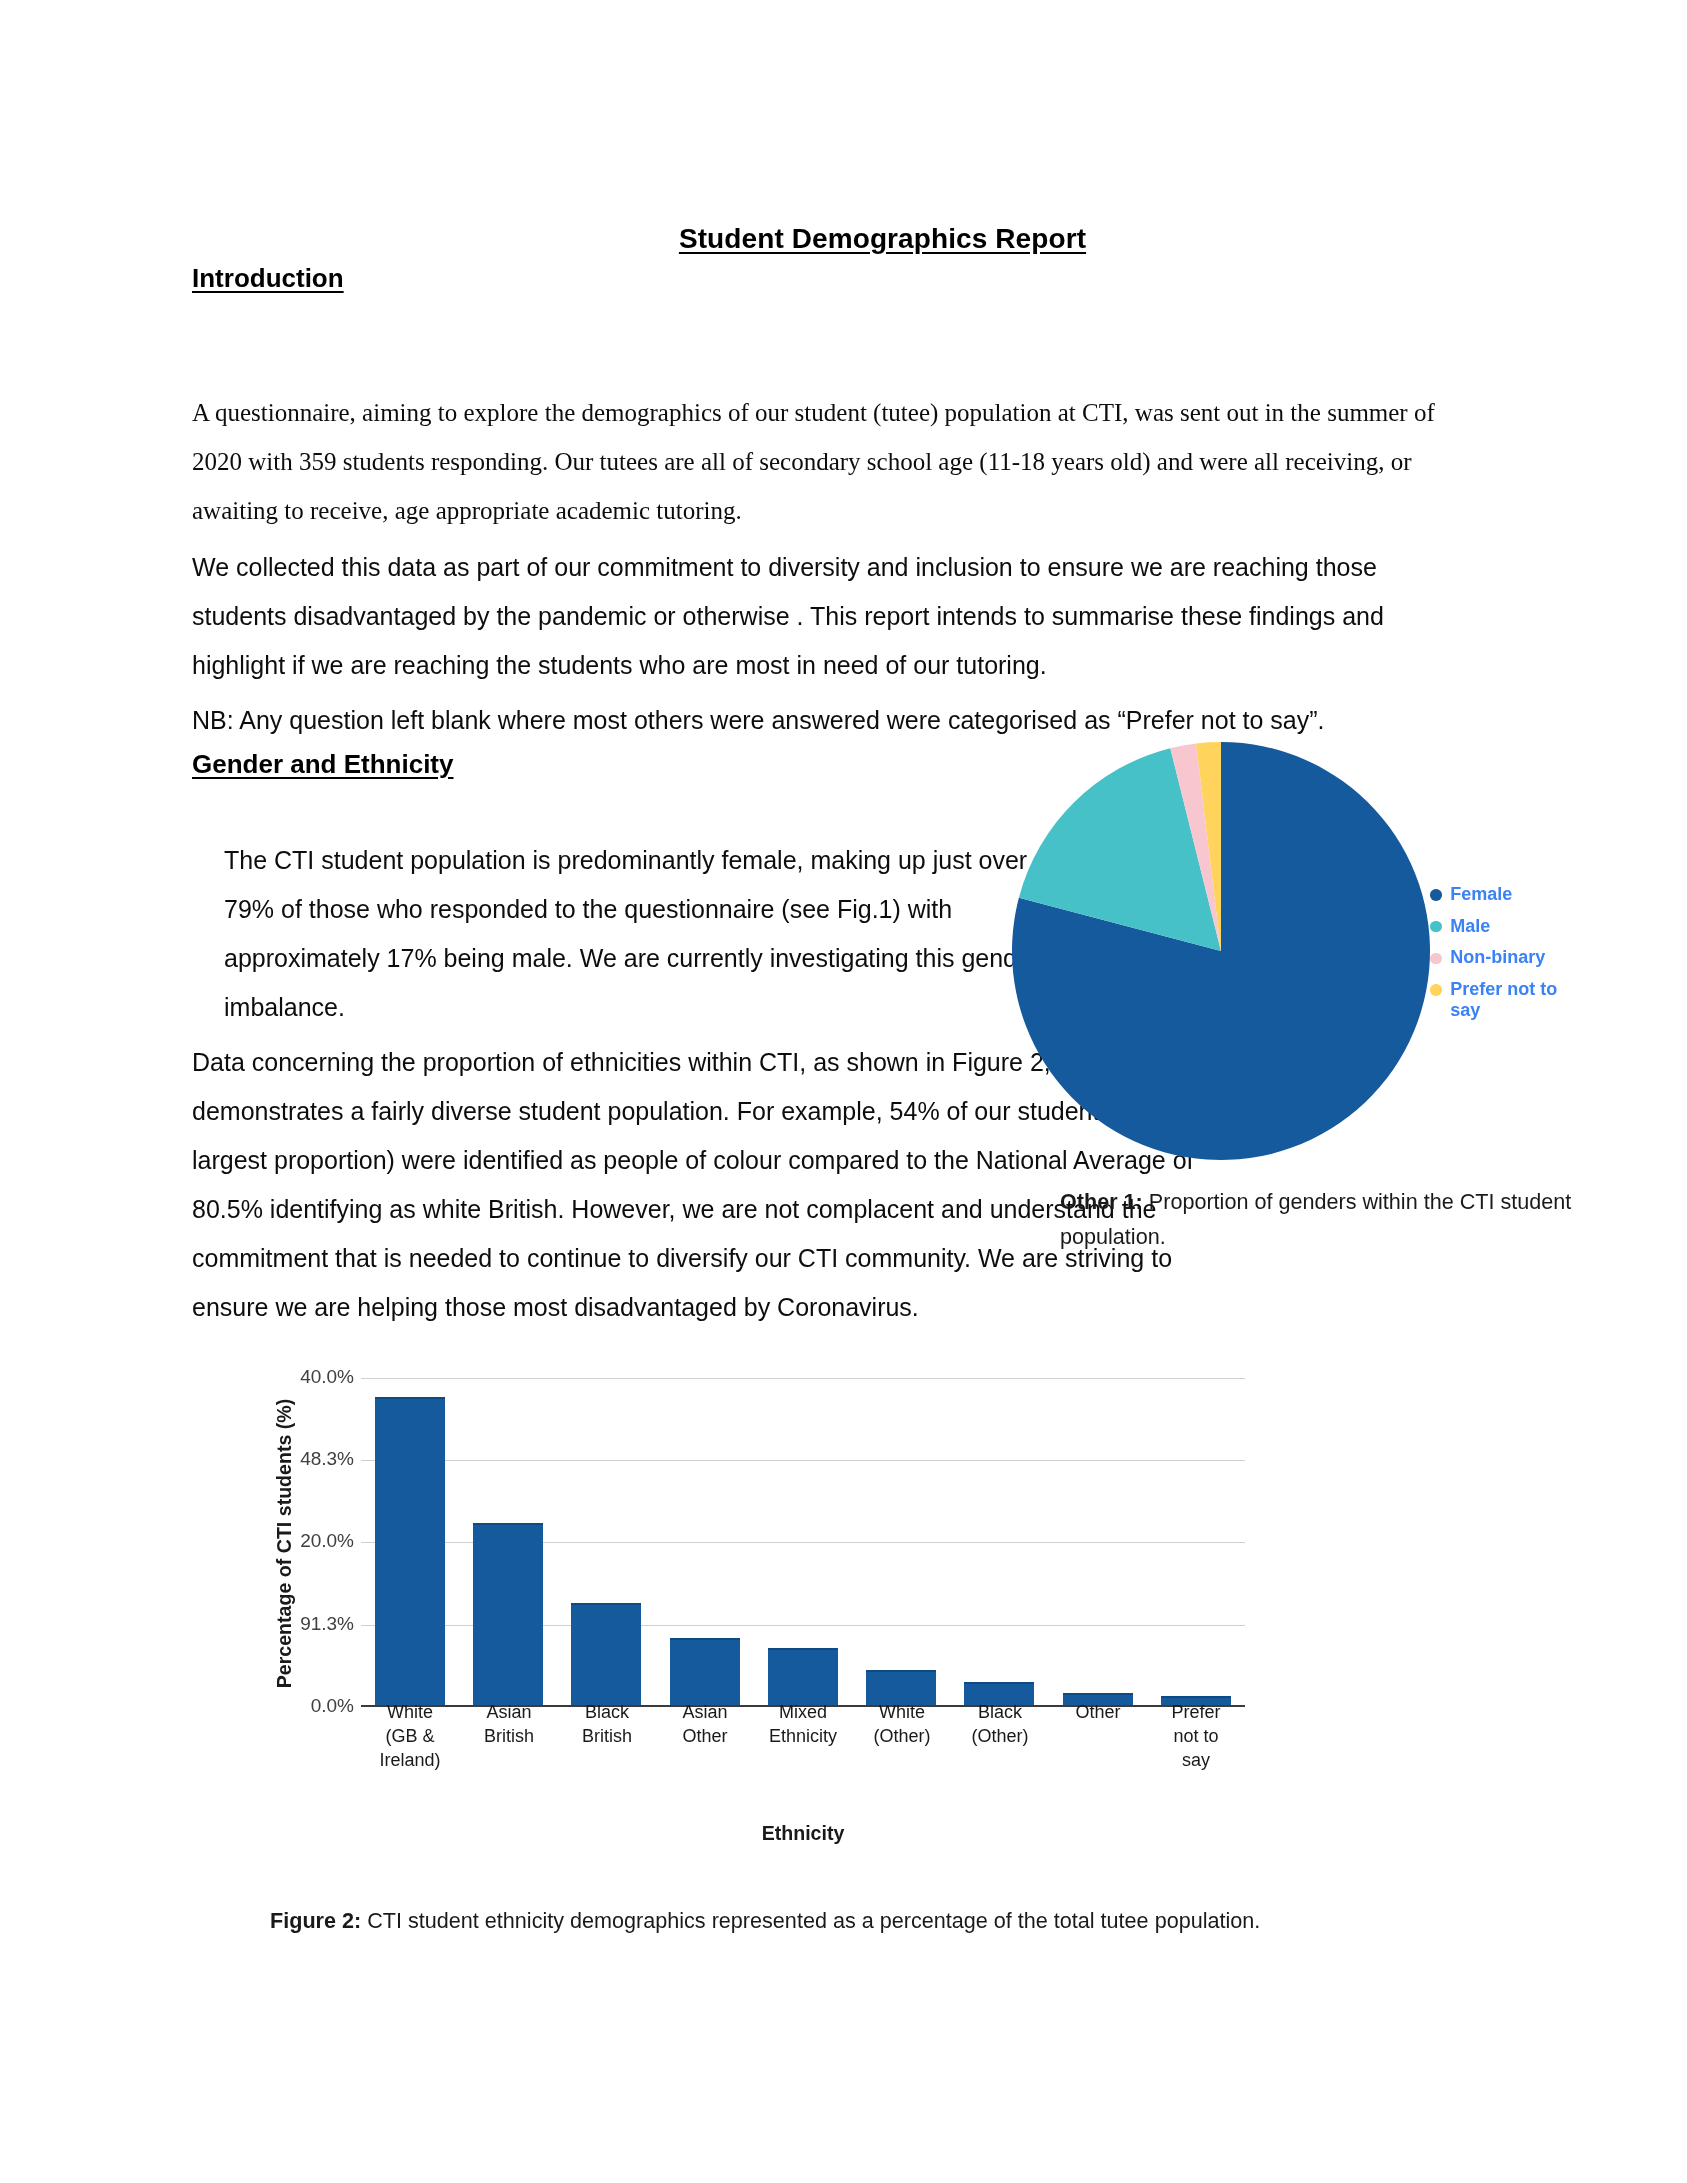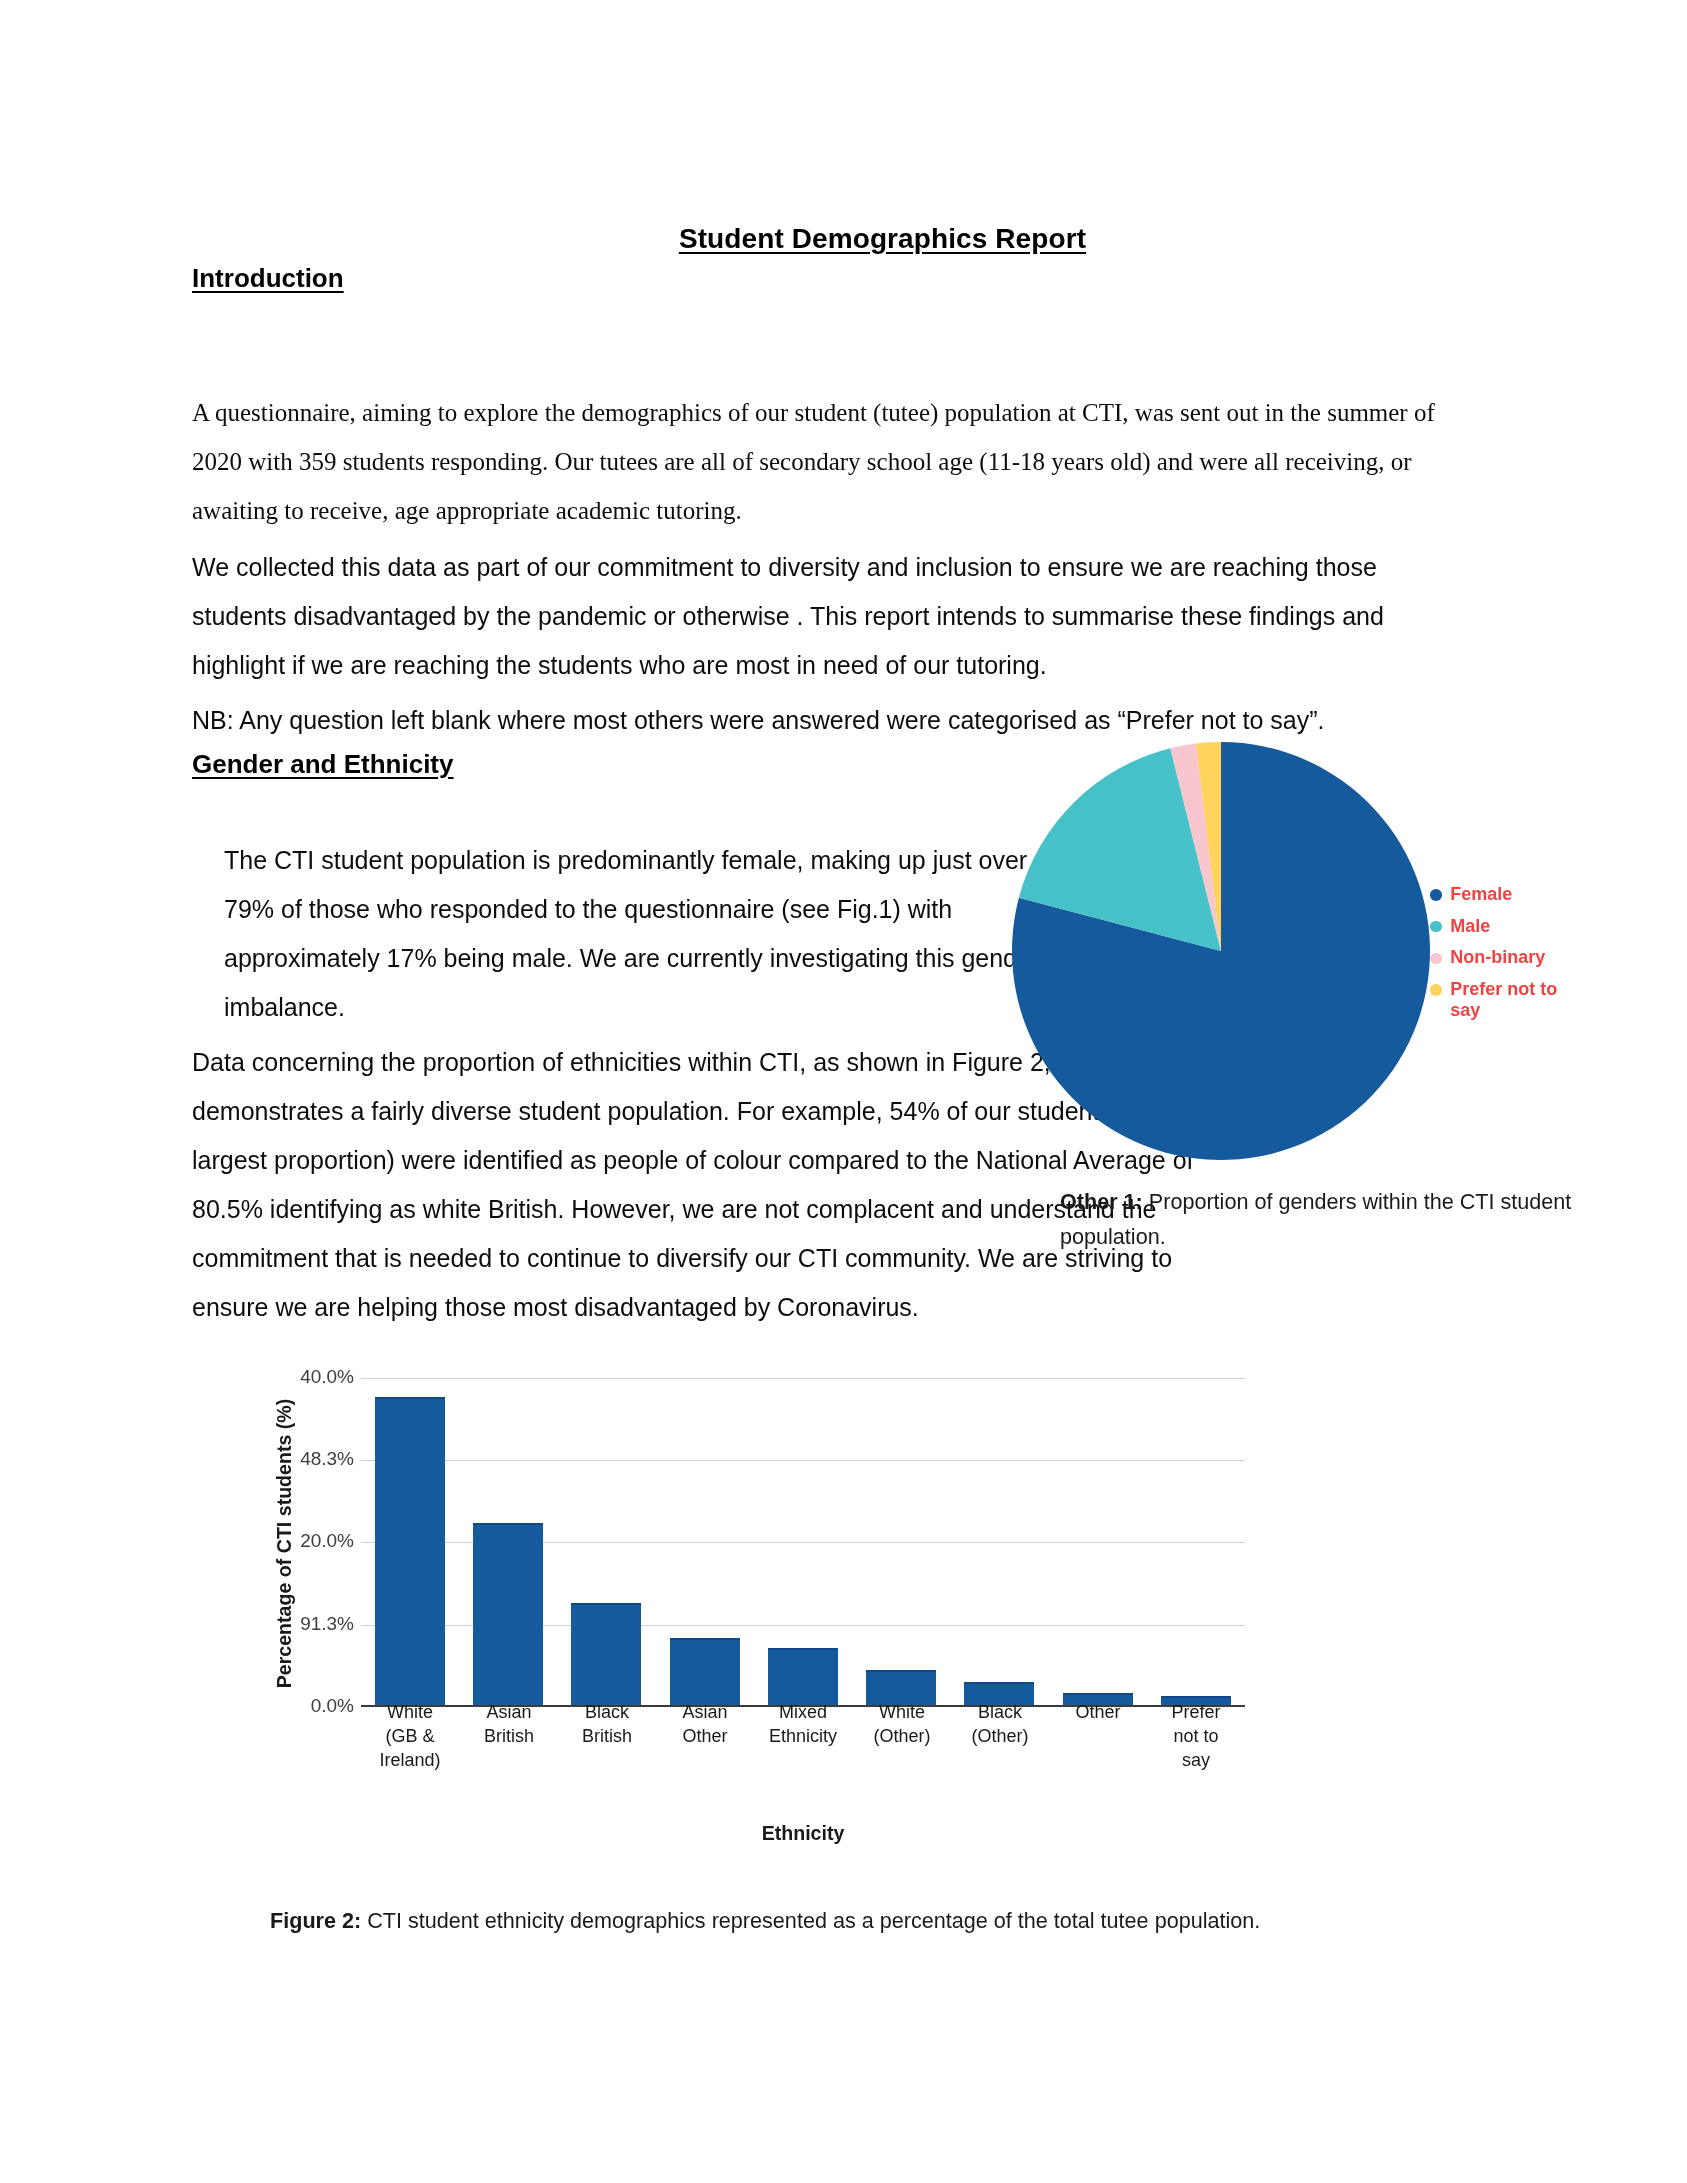--- a/index.html
+++ b/index.html
@@ -77,21 +77,21 @@
     top: 142px;
     width: 189px;
   }
   .legend-row {
     display: flex;
     align-items: flex-start;
     margin-bottom: 10px;
     font-size: 18px;
     font-weight: bold;
     line-height: 21.6px;
-    color: #ef4444;
+    color: #3b82f6;
   }
   .legend-dot {
     width: 11.5px; height: 11.5px;
     border-radius: 50%;
     margin-right: 8.8px;
     margin-top: 5.4px;
     flex: 0 0 auto;
   }
   .fig-caption {
     position: absolute;

